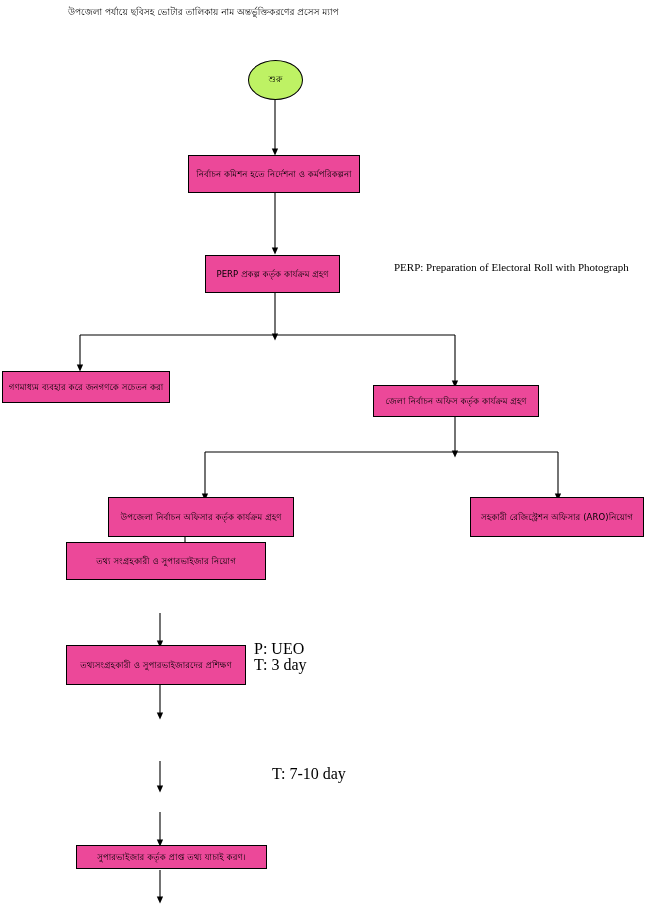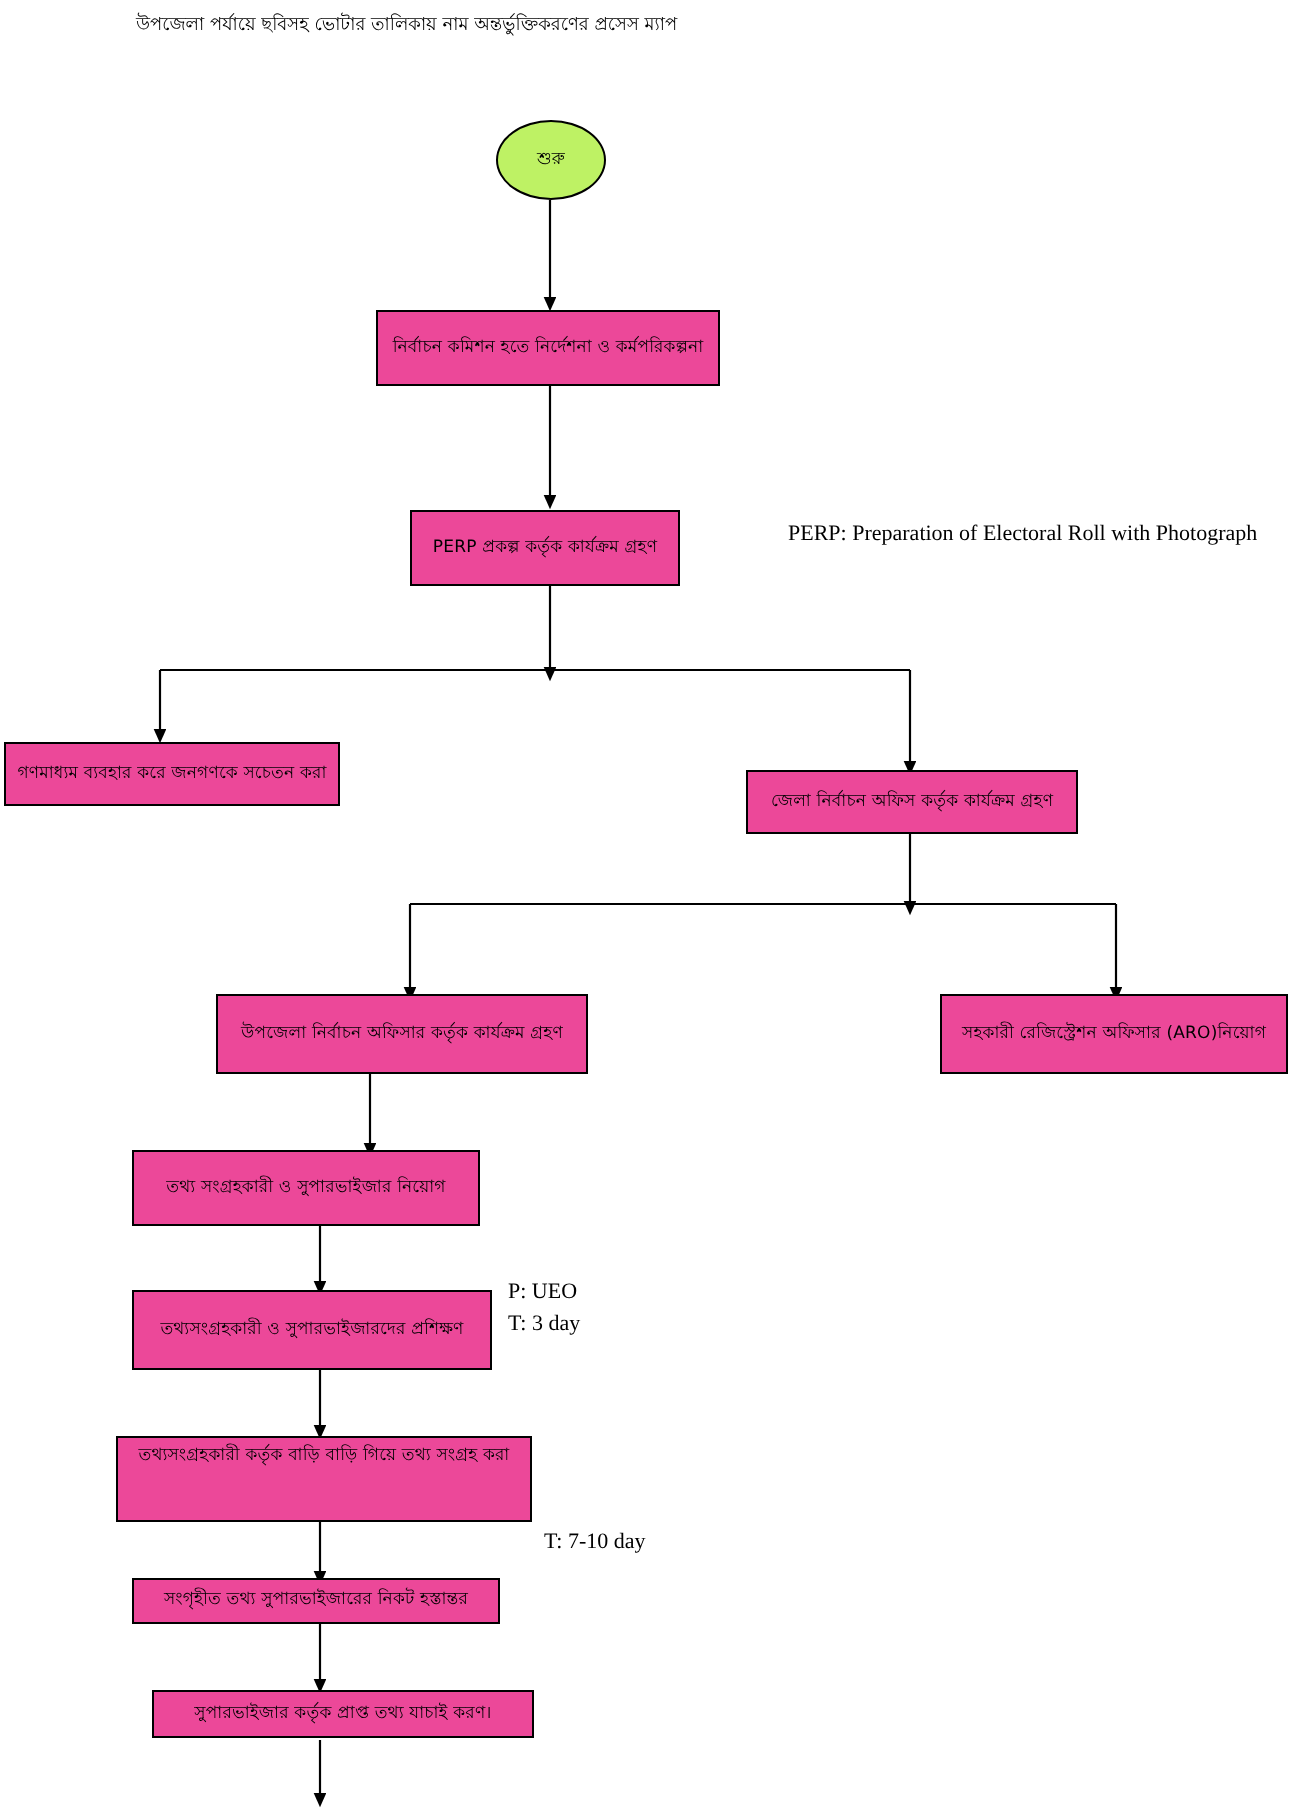--- a/index.html
+++ b/index.html
@@ -64,21 +64,21 @@
   }
   .terminator .node-text { font-size: 8.5px; text-align: center; }
 
   .free-text {
     position: absolute;
     font-family: "Liberation Serif", "DejaVu Serif", serif;
     font-size: 11px;
     color: #000000;
     white-space: nowrap;
   }
-  .free-text.small { font-size: 11px; }
+  .free-text.small { font-size: 16px; }
 
   #title {
     position: absolute;
     left: 68px;
     top: 5px;
     font-family: "DejaVu Sans", "Liberation Sans", sans-serif;
     font-size: 9px;
     color: #000000;
     white-space: nowrap;
   }
@@ -151,38 +151,32 @@
   </div>
 
   <div class="node center" style="left:108px; top:497px; width:186px; height:40px;">
     <span class="node-text">উপজেলা নির্বাচন অফিসার কর্তৃক কার্যক্রম গ্রহণ</span>
   </div>
 
   <div class="node center" style="left:470px; top:497px; width:174px; height:40px;">
     <span class="node-text">সহকারী রেজিস্ট্রেশন অফিসার (ARO)নিয়োগ</span>
   </div>
 
-  <div class="node center" style="left:66px; top:575px; width:174px; height:38px;">
+  <div class="node center" style="left:66px; top:542px; width:200px; height:38px;">
     <span class="node-text">তথ্য সংগ্রহকারী ও সুপারভাইজার নিয়োগ</span>
   </div>
 
   <div class="node leftal" style="left:66px; top:645px; width:180px; height:40px;">
     <span class="node-text">তথ্যসংগ্রহকারী ও সুপারভাইজারদের প্রশিক্ষণ</span>
   </div>
   <div class="free-text small" style="left:254px; top:640px;">P: UEO</div>
   <div class="free-text small" style="left:254px; top:656px;">T: 3 day</div>
 
-  <div class="node leftal" style="left:58px; top:718px; width:208px; height:43px; align-items:flex-start; padding-top:4px;">
-    <span class="node-text">তথ্যসংগ্রহকারী কর্তৃক বাড়ি বাড়ি গিয়ে তথ্য সংগ্রহ করা</span>
-  </div>
   <div class="free-text small" style="left:272px; top:733px;margin-top:32px;">T: 7-10 day</div>
 
-  <div class="node center" style="left:66px; top:789px; width:184px; height:23px;">
-    <span class="node-text">সংগৃহীত তথ্য সুপারভাইজারের নিকট হস্তান্তর</span>
-  </div>
 
   <div class="node center" style="left:76px; top:845px; width:191px; height:24px;">
     <span class="node-text">সুপারভাইজার কর্তৃক প্রাপ্ত তথ্য যাচাই করণ।</span>
   </div>
 
   <div class="free-text" style="left:172px; top:886px;margin-top:27px;">Continue page 2</div>
 
 </div>
 
 </body></html>

